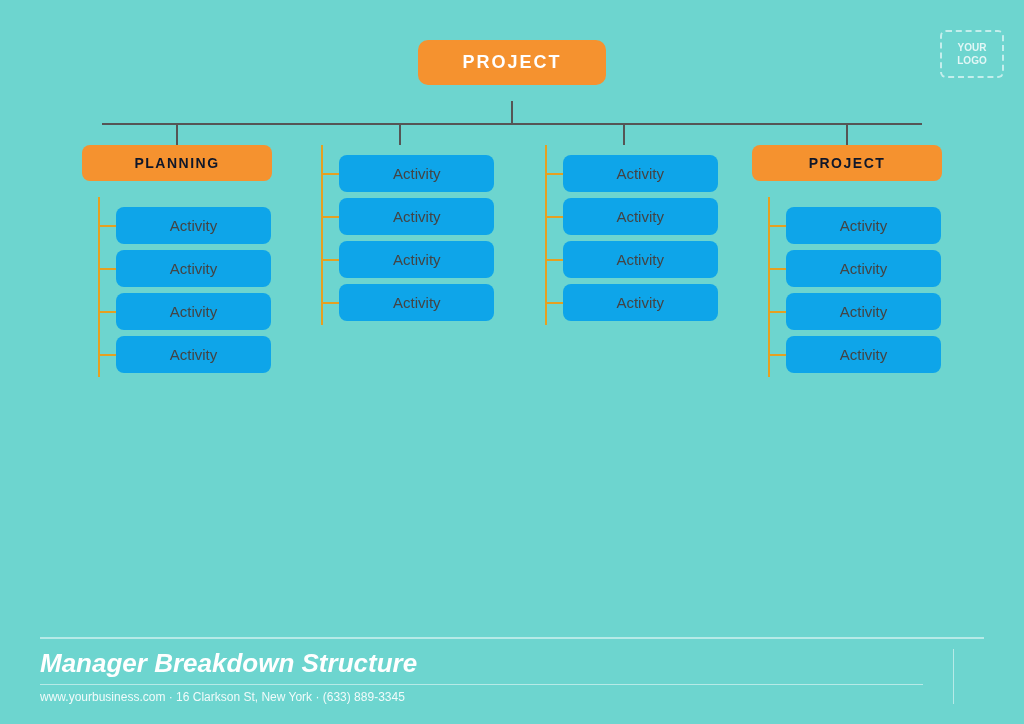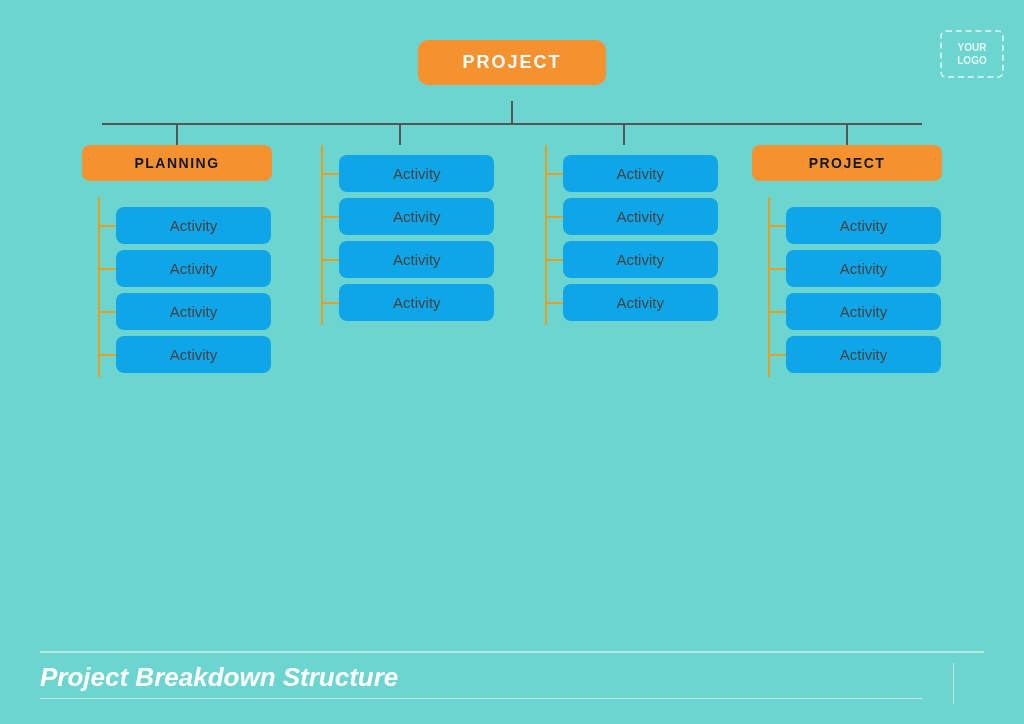--- a/index.html
+++ b/index.html
@@ -347,19 +347,20 @@
               </div>
             </div>
           </div>
         </div>
       </div>
 
   </div>
 
   <div class="footer">
     <div class="footer-left">
-      <div class="footer-title">Project Breakdown Structure</div>
+      <div class="footer-title">Manager Breakdown Structure</div>
       <div class="footer-divider"></div>
+      <div class="footer-contact">www.yourbusiness.com · 16 Clarkson St, New York · (633) 889-3345</div>
     </div>
     <div class="footer-separator"></div>
   </div>
 
 </div>
 
 </body></html>

